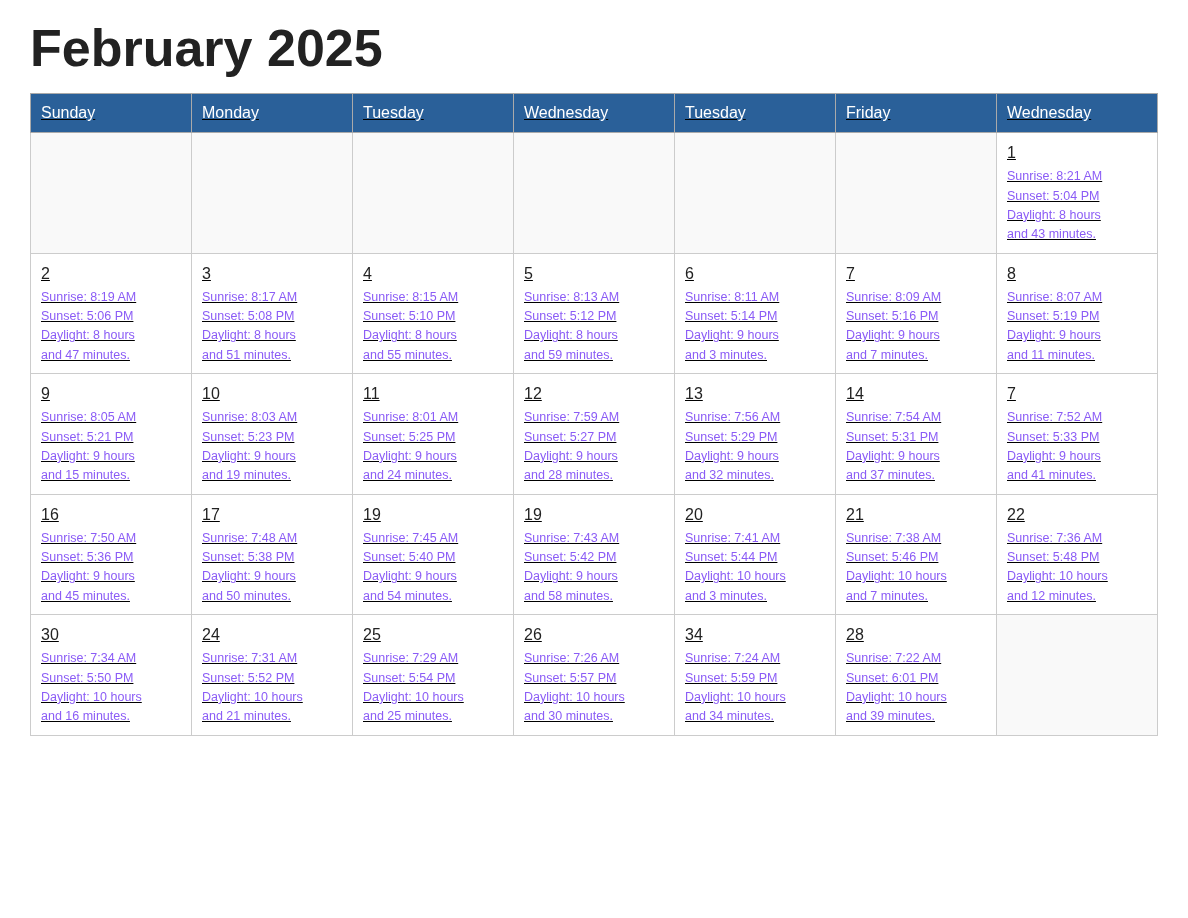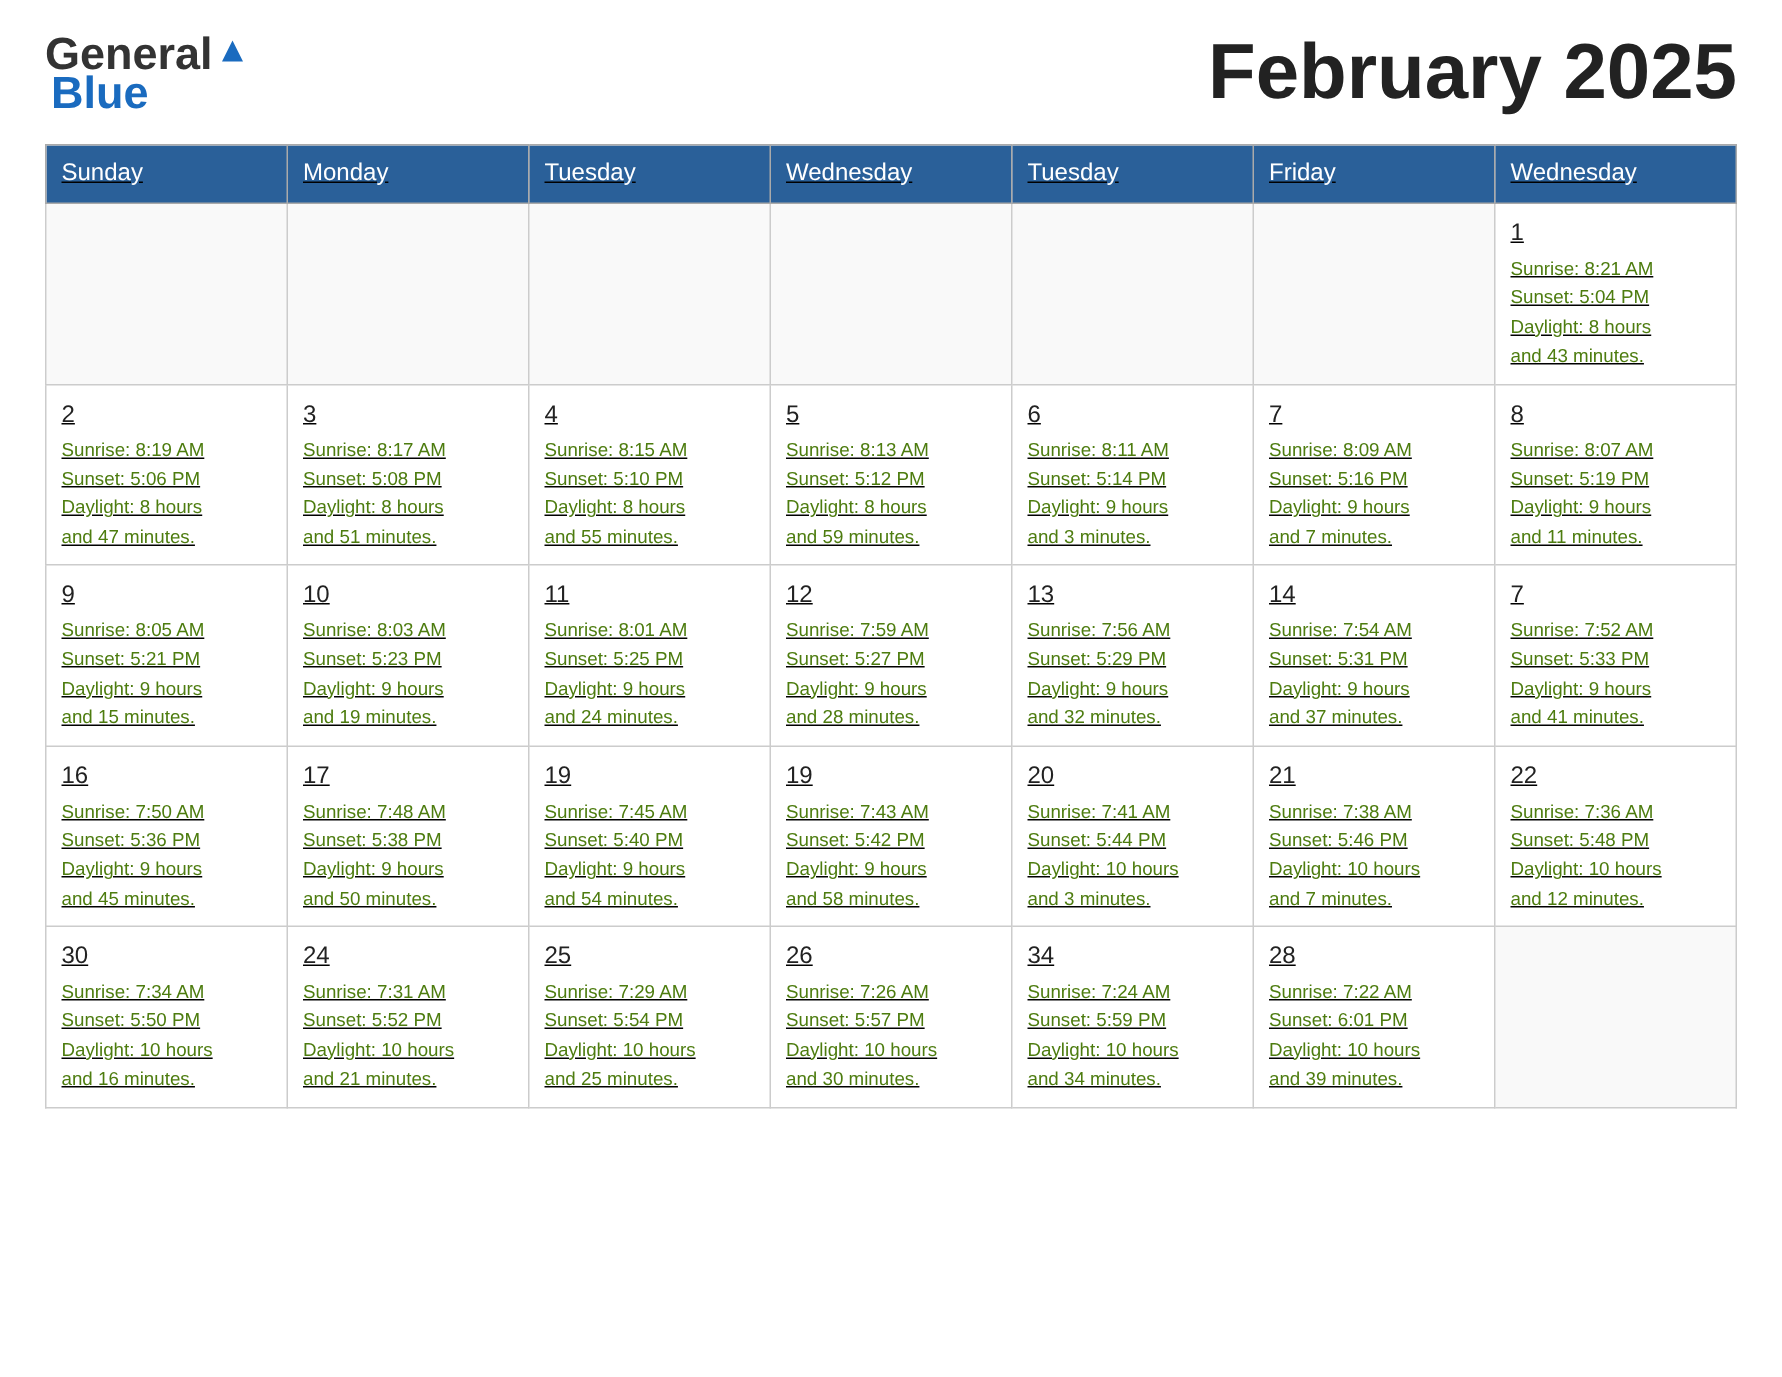--- a/index.html
+++ b/index.html
@@ -65,42 +65,33 @@
     }
     .day-number {
       font-size: 16px;
       font-weight: normal;
       color: #222;
       display: block;
       margin-bottom: 2px;
     }
     .day-info {
       font-size: 12.5px;
-      color: #4d7c0f;
+      color: #8b5cf6;
       line-height: 1.55;
     }
     
     .logo-wrapper {
       display: flex;
       align-items: center;
     }
   </style>
 </head>
 <body>
 
 <div class="header-area">
-  <div class="logo-area">
-    <div class="logo-wrapper">
-      <span style="font-size:30px;font-weight:bold;color:#333;">General</span>
-      <svg width="22" height="22" viewBox="0 0 22 22" style="margin-left:2px;margin-top:-6px;">
-        <polygon points="4,18 18,18 11,4" fill="#1a6bbf"></polygon>
-      </svg>
-    </div>
-    <div style="font-size:30px;font-weight:bold;color:#1a6bbf;margin-top:-8px;padding-left:4px;">Blue</div>
-  </div>
   <div class="title-area">
     <div class="page-title">February 2025</div>
   </div>
 </div>
 
 <table class="calendar">
   <thead>
     <tr>
     <th>Sunday</th>
         <th>Monday</th>

